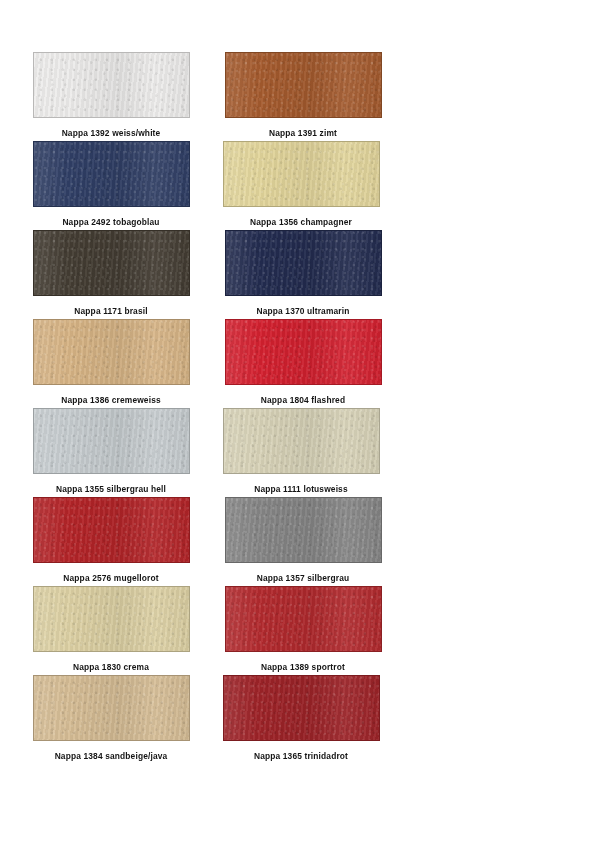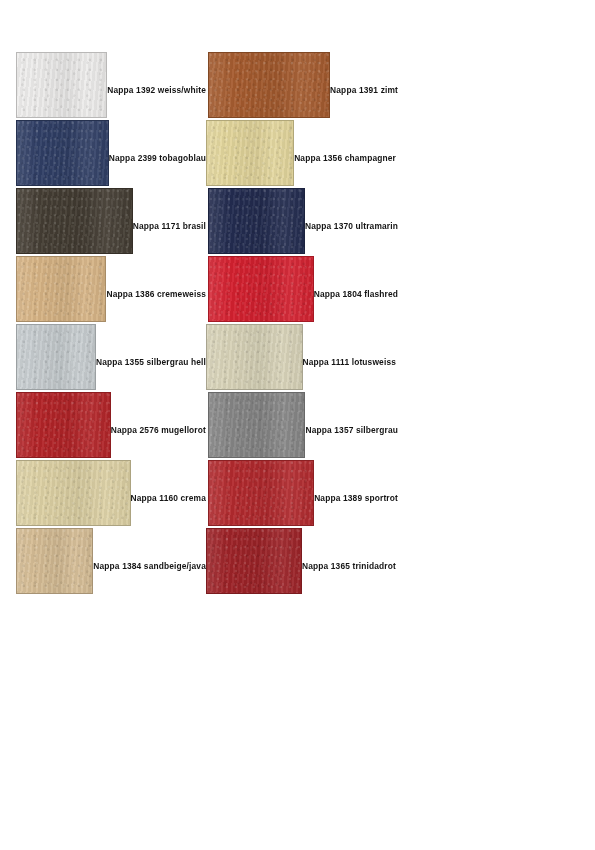--- a/index.html
+++ b/index.html
@@ -27,21 +27,21 @@
     display: flex;
     flex-wrap: wrap;
     align-content: flex-start;
   }
 
   .swatch-cell {
     width: 190px;
     margin-right: 2px;
     margin-bottom: 2px;
     display: flex;
-    flex-direction: row;
+    flex-direction: column;
     align-items: center;
     justify-content: center;
   }
   .swatch-cell:nth-child(3n) {
     margin-right: 0;
   }
 
   .swatch-chip {
     width: 157px;
     height: 66px;
@@ -101,21 +101,21 @@
       <div class="swatch-cell">
         <div class="swatch-chip" style="background-color: rgb(237, 236, 235);"></div>
         <div class="swatch-label">Nappa 1392 weiss/white</div>
       </div>
       <div class="swatch-cell">
         <div class="swatch-chip" style="background-color: rgb(165, 91, 46);"></div>
         <div class="swatch-label">Nappa 1391 zimt</div>
       </div>
       <div class="swatch-cell">
         <div class="swatch-chip" style="background-color: rgb(48, 63, 102);"></div>
-        <div class="swatch-label">Nappa 2399 tobagoblau</div>
+        <div class="swatch-label">Nappa 2492 tobagoblau</div>
       </div>
       <div class="swatch-cell">
         <div class="swatch-chip" style="background-color: rgb(227, 214, 156);"></div>
         <div class="swatch-label">Nappa 1356 champagner</div>
       </div>
       <div class="swatch-cell">
         <div class="swatch-chip" style="background-color: rgb(68, 61, 51);"></div>
         <div class="swatch-label">Nappa 1171 brasil</div>
       </div>
       <div class="swatch-cell">
@@ -141,21 +141,21 @@
       <div class="swatch-cell">
         <div class="swatch-chip" style="background-color: rgb(180, 36, 40);"></div>
         <div class="swatch-label">Nappa 2576 mugellorot</div>
       </div>
       <div class="swatch-cell">
         <div class="swatch-chip" style="background-color: rgb(134, 134, 134);"></div>
         <div class="swatch-label">Nappa 1357 silbergrau</div>
       </div>
       <div class="swatch-cell">
         <div class="swatch-chip" style="background-color: rgb(221, 209, 164);"></div>
-        <div class="swatch-label">Nappa 1160 crema</div>
+        <div class="swatch-label">Nappa 1830 crema</div>
       </div>
       <div class="swatch-cell">
         <div class="swatch-chip" style="background-color: rgb(179, 42, 46);"></div>
         <div class="swatch-label">Nappa 1389 sportrot</div>
       </div>
       <div class="swatch-cell">
         <div class="swatch-chip" style="background-color: rgb(214, 189, 149);"></div>
         <div class="swatch-label">Nappa 1384 sandbeige/java</div>
       </div>
       <div class="swatch-cell">

